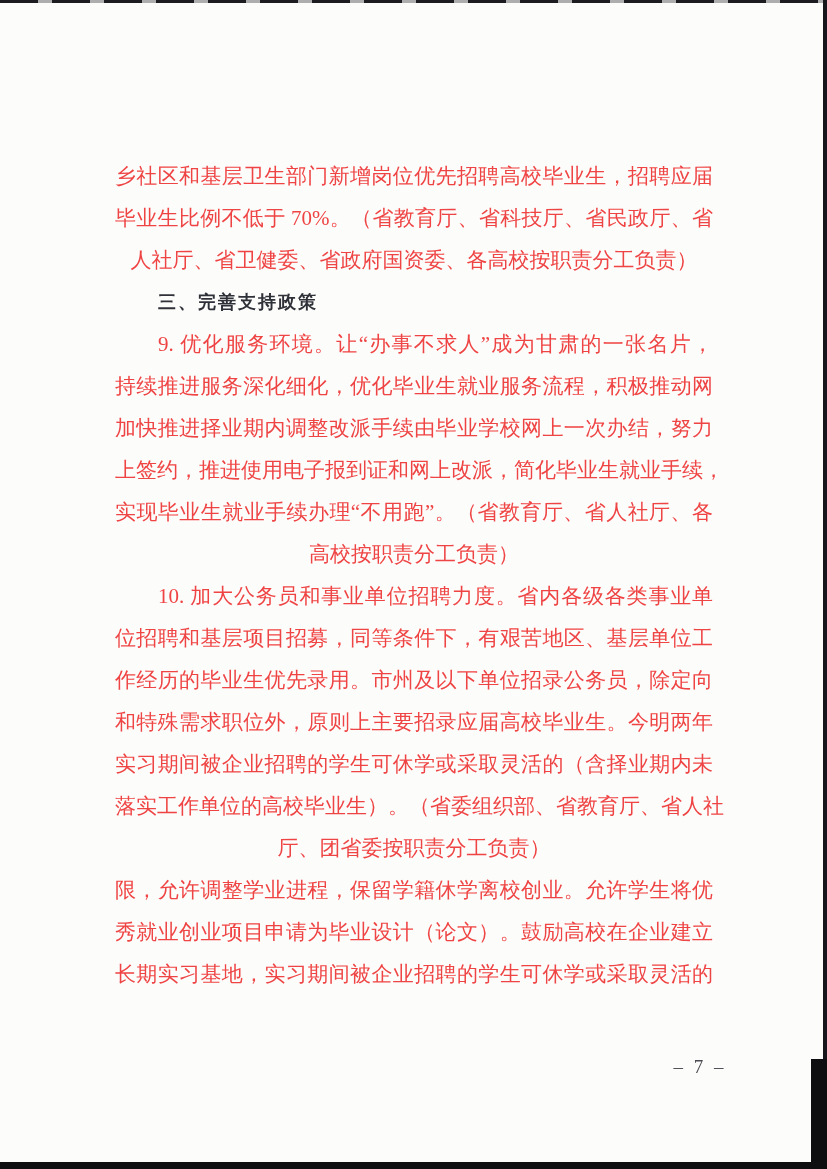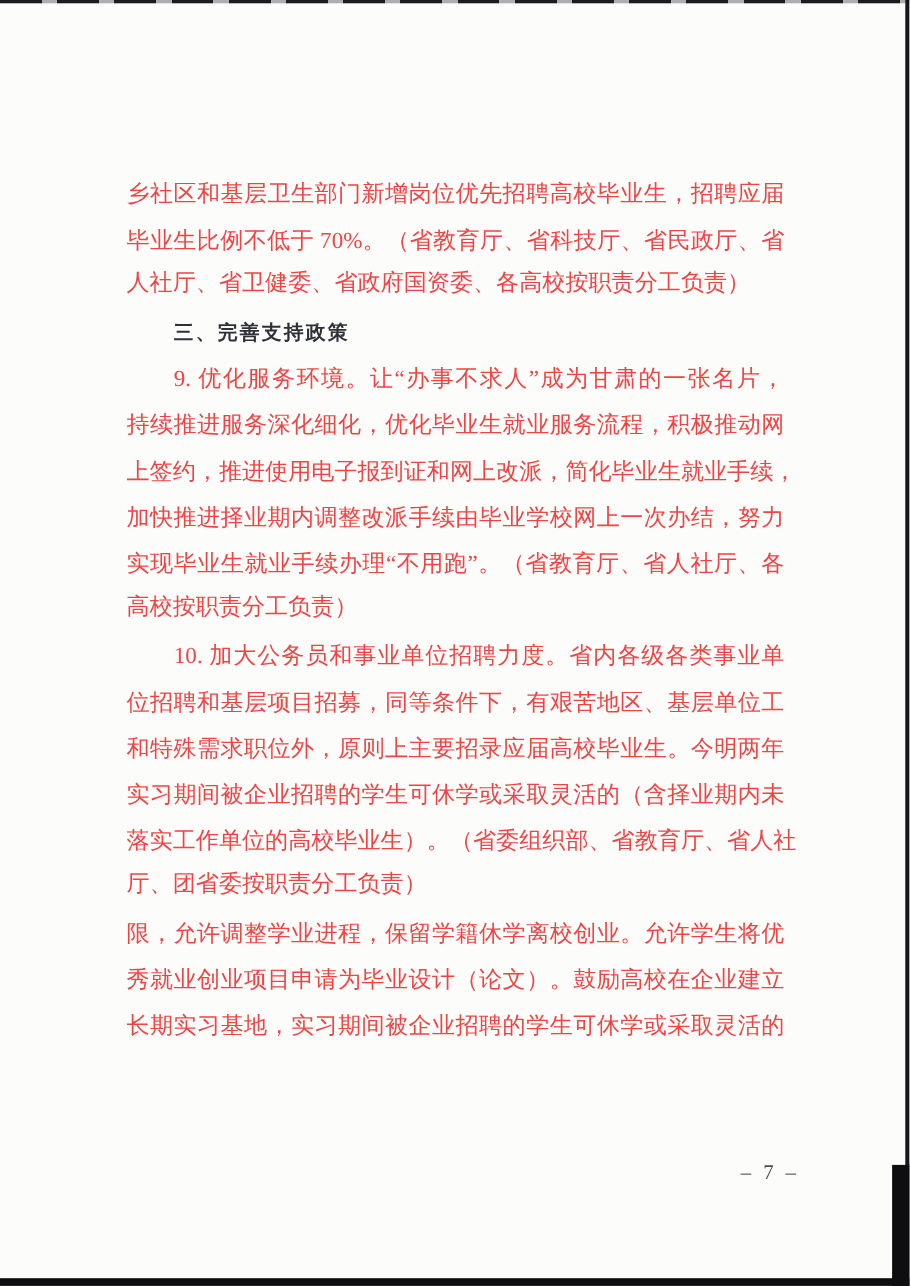--- a/index.html
+++ b/index.html
@@ -59,23 +59,22 @@
     color: #ef4444;
     text-align: justify;
     text-align-last: justify;
     text-justify: inter-character;
     white-space: nowrap;
   }
   .line.indent {
     padding-left: 43px;
   }
   .line.last {
-    text-align: left;
+    text-align: center;
     text-align-last: auto;
-    font-family: Liberation Mono, monospace;
   }
   .heading-line {
     box-sizing: border-box;
     width: 598px;
     height: 42px;
     line-height: 42px;
     padding-left: 43px;
     font-family: "Liberation Sans", "DejaVu Sans", sans-serif;
     font-weight: 700;
     font-size: 18px;
@@ -113,29 +112,30 @@
       <div class="line">乡社区和基层卫生部门新增岗位优先招聘高校毕业生，招聘应届</div>
       <div class="line">毕业生比例不低于 70%。（省教育厅、省科技厅、省民政厅、省</div>
       <div class="line last">人社厅、省卫健委、省政府国资委、各高校按职责分工负责）</div>
     </div>
 
     <div class="heading-line">三、完善支持政策</div>
 
     <div>
       <div class="line indent">9. 优化服务环境。让“办事不求人”成为甘肃的一张名片，</div>
       <div class="line">持续推进服务深化细化，优化毕业生就业服务流程，积极推动网</div>
+      <div class="line">加快推进择业期内调整改派手续由毕业学校网上一次办结，努力</div>
       <div class="line">上签约，推进使用电子报到证和网上改派，简化毕业生就业手续，</div>
-      <div class="line">加快推进择业期内调整改派手续由毕业学校网上一次办结，努力</div>
       <div class="line">实现毕业生就业手续办理“不用跑”。（省教育厅、省人社厅、各</div>
       <div class="line last">高校按职责分工负责）</div>
     </div>
 
     <div>
       <div class="line indent">10. 加大公务员和事业单位招聘力度。省内各级各类事业单</div>
       <div class="line">位招聘和基层项目招募，同等条件下，有艰苦地区、基层单位工</div>
+      <div class="line">作经历的毕业生优先录用。市州及以下单位招录公务员，除定向</div>
       <div class="line">和特殊需求职位外，原则上主要招录应届高校毕业生。今明两年</div>
       <div class="line">实习期间被企业招聘的学生可休学或采取灵活的（含择业期内未</div>
       <div class="line">落实工作单位的高校毕业生）。（省委组织部、省教育厅、省人社</div>
       <div class="line last">厅、团省委按职责分工负责）</div>
     </div>
 
     <div>
       <div class="line">限，允许调整学业进程，保留学籍休学离校创业。允许学生将优</div>
       <div class="line">秀就业创业项目申请为毕业设计（论文）。鼓励高校在企业建立</div>
       <div class="line">长期实习基地，实习期间被企业招聘的学生可休学或采取灵活的</div>

